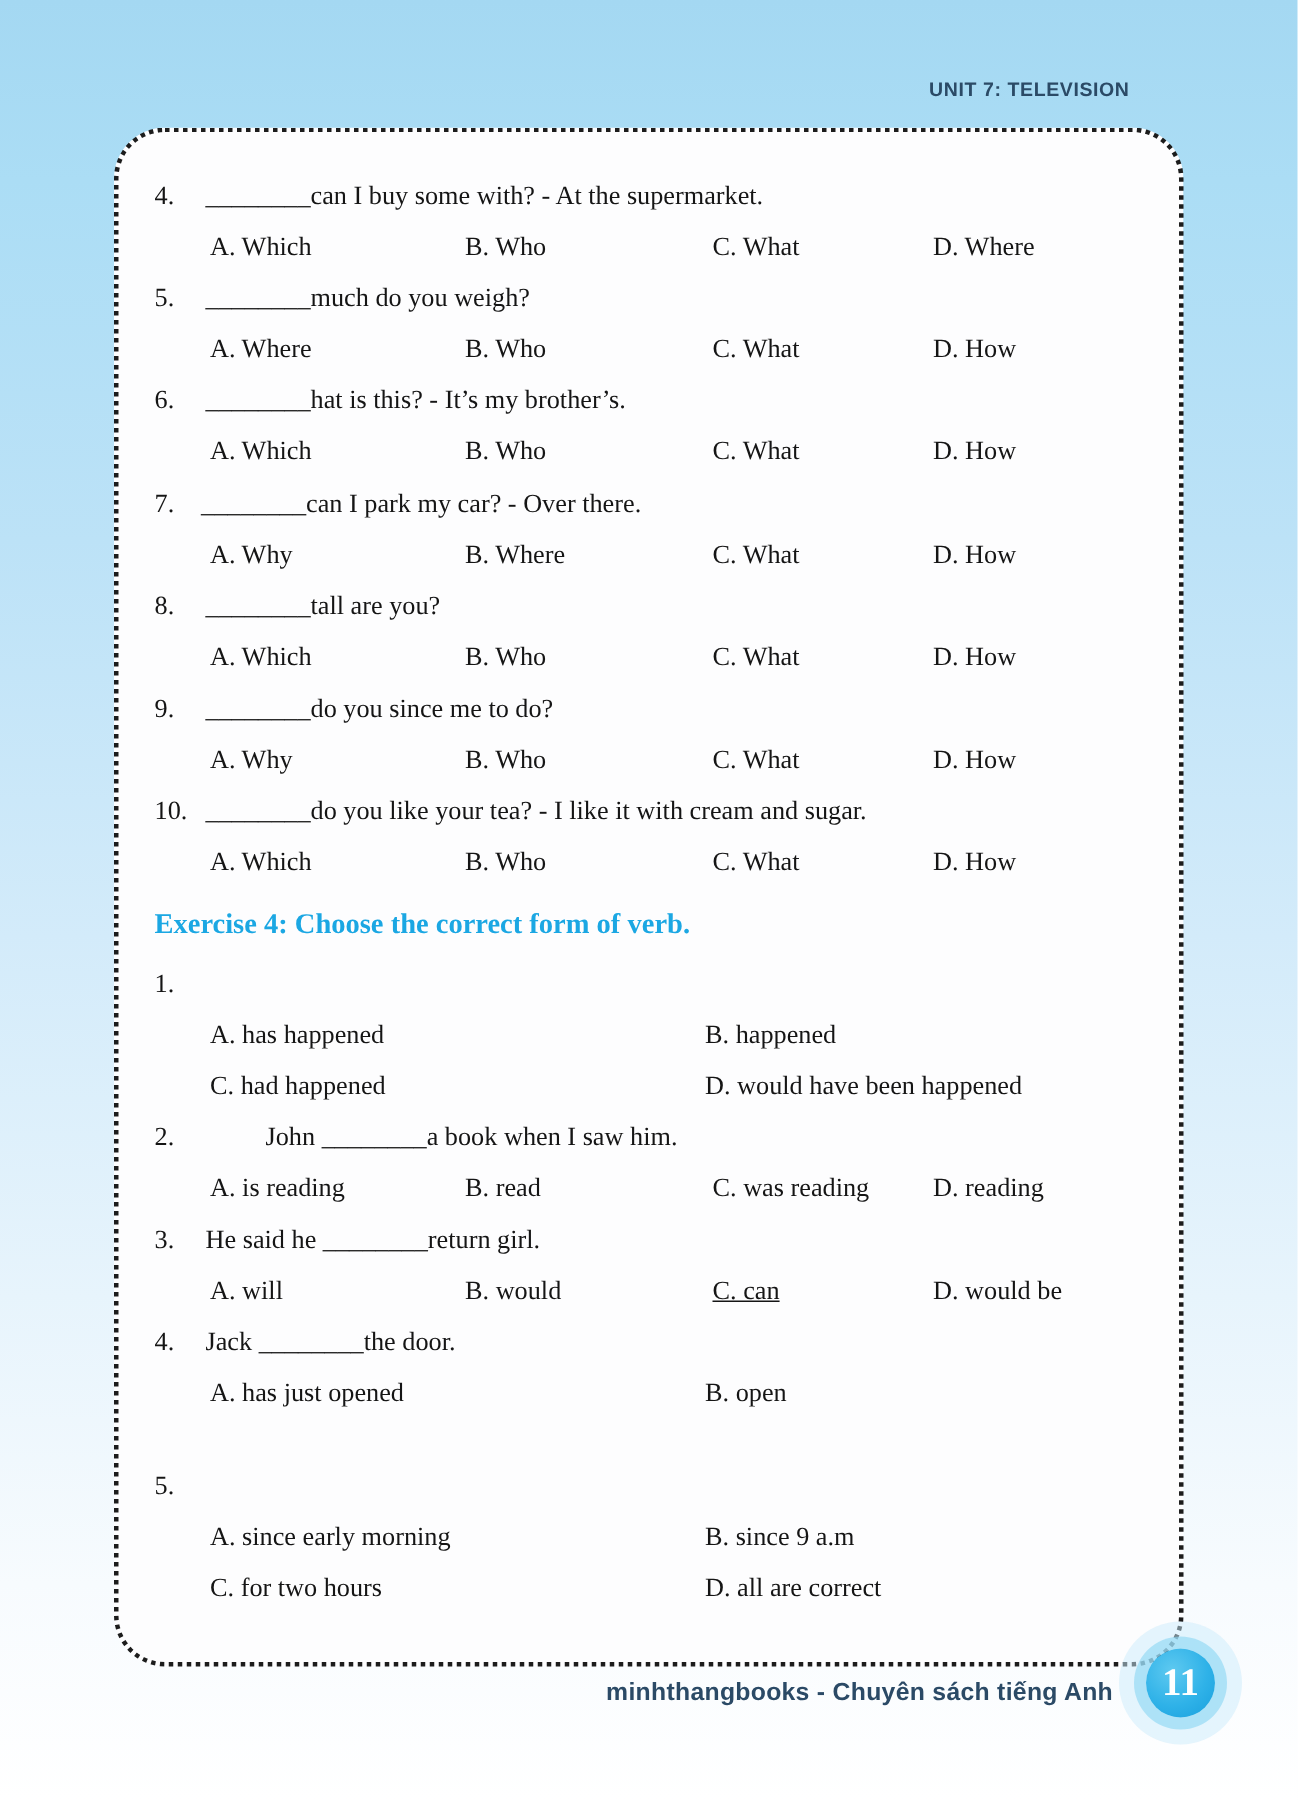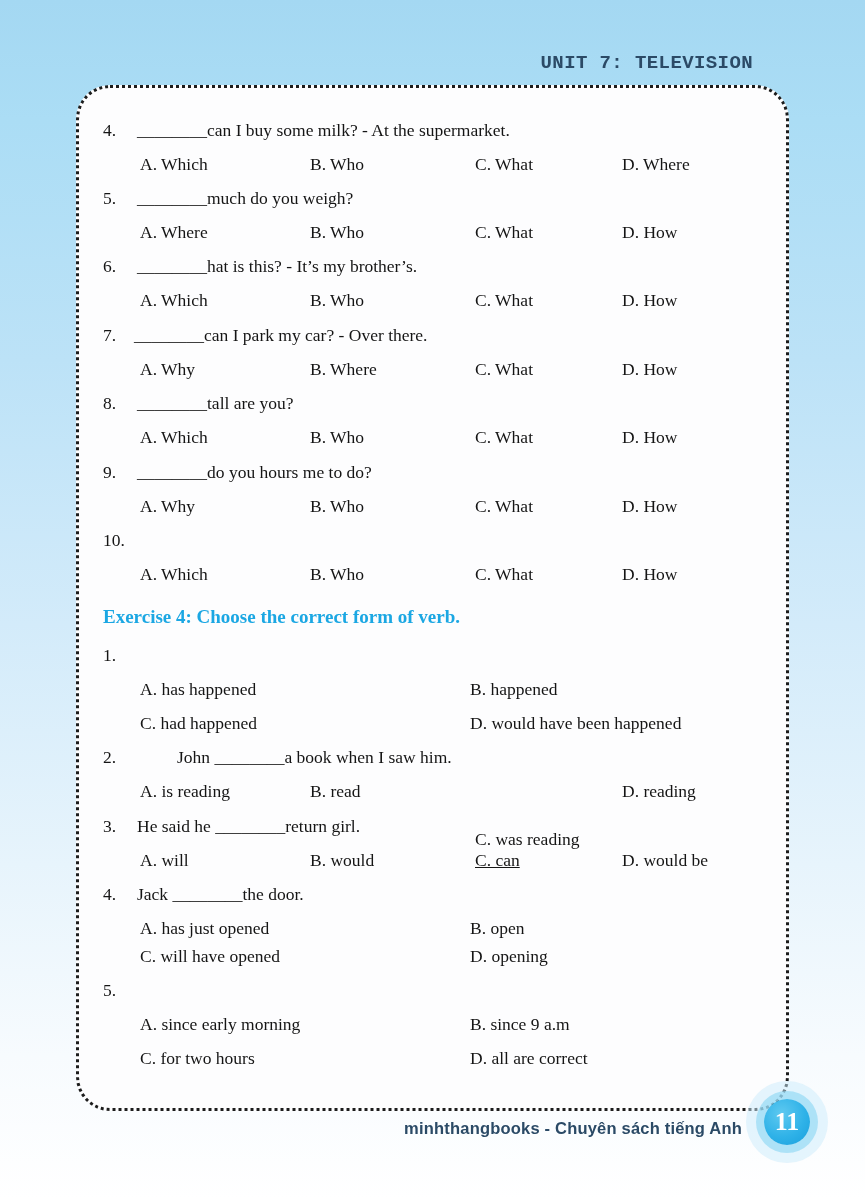--- a/index.html
+++ b/index.html
@@ -2,22 +2,22 @@
 <html><head>
 <meta charset="utf-8">
 <style>
   html,body{margin:0;padding:0;}
   body{width:865px;height:1200px;overflow:hidden;
        font-family:"Liberation Serif","DejaVu Serif",serif;}
   .page{position:relative;width:865px;height:1200px;
         background:linear-gradient(180deg,#a4d8f2 0%,#abddf5 10%,#bce2f7 30%,
                    #d3ebfa 52%,#e7f4fc 72%,#f7fbfe 88%,#ffffff 100%);}
   .unit-header{position:absolute;top:52px;right:112px;
-        font-family:Liberation Mono, monospace;
-        font-size:19px;font-weight:700;letter-spacing:.4px;color:#2b4a66;margin-left:36px;}
+        font-family:Liberation Sans, sans-serif;
+        font-size:13px;font-weight:700;letter-spacing:.4px;color:#2b4a66;margin-left:36px;}
   .quiz-box{position:absolute;left:76px;top:85px;width:713px;height:1026px;
         box-sizing:border-box;background:#fdfdfe;
         border:3px dotted #1c1c1c;border-radius:34px;}
   #quiz-rows{position:absolute;left:0;top:0;right:0;bottom:0;}
   .line{position:absolute;left:0;right:0;height:34px;line-height:34px;}
   .line span{position:absolute;white-space:nowrap;}
   .num,.stem,.opt{font-size:17.5px;color:#151515;}
   .ex-title{font-size:19px;font-weight:700;color:#1ba7e3;}
   .footer-brand{position:absolute;top:1116px;right:123px;height:24px;line-height:24px;
         font-family:"Liberation Sans","DejaVu Sans",sans-serif;
@@ -34,21 +34,21 @@
 <body>
 
 <div class="page">
 
   <div class="unit-header">UNIT 7: TELEVISION</div>
 
   <div class="quiz-box">
     <div id="quiz-rows">
         <div class="line" style="top: 25px;">
           <span class="num" style="left: 24px;">4.</span>
-          <span class="stem" style="left: 58px;">________can I buy some milk? - At the supermarket.</span>
+          <span class="stem" style="left: 58px;">________can I buy some with? - At the supermarket.</span>
         </div>
         <div class="line" style="top: 59px;">
           <span class="opt" style="left: 61px;">A. Which</span>
           <span class="opt" style="left: 231px;">B. Who</span>
           <span class="opt" style="left: 396px;">C. What</span>
           <span class="opt" style="left: 543px;">D. Where</span>
         </div>
         <div class="line" style="top: 93px;">
           <span class="num" style="left: 24px;">5.</span>
           <span class="stem" style="left: 58px;">________much do you weigh?</span>
@@ -84,30 +84,31 @@
           <span class="stem" style="left: 58px;">________tall are you?</span>
         </div>
         <div class="line" style="top: 332px;">
           <span class="opt" style="left: 61px;">A. Which</span>
           <span class="opt" style="left: 231px;">B. Who</span>
           <span class="opt" style="left: 396px;">C. What</span>
           <span class="opt" style="left: 543px;">D. How</span>
         </div>
         <div class="line" style="top: 367px;">
           <span class="num" style="left: 24px;">9.</span>
-          <span class="stem" style="left: 58px;">________do you hours me to do?</span>
+          <span class="stem" style="left: 58px;">________do you since me to do?</span>
         </div>
         <div class="line" style="top: 401px;">
           <span class="opt" style="left: 61px;">A. Why</span>
           <span class="opt" style="left: 231px;">B. Who</span>
           <span class="opt" style="left: 396px;">C. What</span>
           <span class="opt" style="left: 543px;">D. How</span>
         </div>
         <div class="line" style="top: 435px;">
           <span class="num" style="left: 24px;">10.</span>
+          <span class="stem" style="left: 58px;">________do you like your tea? - I like it with cream and sugar.</span>
         </div>
         <div class="line" style="top: 469px;">
           <span class="opt" style="left: 61px;">A. Which</span>
           <span class="opt" style="left: 231px;">B. Who</span>
           <span class="opt" style="left: 396px;">C. What</span>
           <span class="opt" style="left: 543px;">D. How</span>
         </div>
         <div class="line" style="top: 512px;">
           <span class="ex-title" style="left: 24px;">Exercise 4: Choose the correct form of verb.</span>
         </div>
@@ -122,44 +123,40 @@
           <span class="opt" style="left: 61px;">C. had happened</span>
           <span class="opt" style="left: 391px;">D. would have been happened</span>
         </div>
         <div class="line" style="top: 652px;">
           <span class="num" style="left: 24px;">2.</span>
           <span class="stem" style="left: 58px; margin-left: 40px;">John ________a book when I saw him.</span>
         </div>
         <div class="line" style="top: 686px;">
           <span class="opt" style="left: 61px;">A. is reading</span>
           <span class="opt" style="left: 231px;">B. read</span>
-          <span class="opt" style="left: 396px; margin-top: 48px;">C. was reading</span>
+          <span class="opt" style="left: 396px;">C. was reading</span>
           <span class="opt" style="left: 543px;">D. reading</span>
         </div>
         <div class="line" style="top: 721px;">
           <span class="num" style="left: 24px;">3.</span>
           <span class="stem" style="left: 58px;">He said he ________return girl.</span>
         </div>
         <div class="line" style="top: 755px;">
           <span class="opt" style="left: 61px;">A. will</span>
           <span class="opt" style="left: 231px;">B. would</span>
           <span class="opt" style="left: 396px; text-decoration: underline;">C. can</span>
           <span class="opt" style="left: 543px;">D. would be</span>
         </div>
         <div class="line" style="top: 789px;">
           <span class="num" style="left: 24px;">4.</span>
           <span class="stem" style="left: 58px;">Jack ________the door.</span>
         </div>
         <div class="line" style="top: 823px;">
           <span class="opt" style="left: 61px;">A. has just opened</span>
           <span class="opt" style="left: 391px;">B. open</span>
-        </div>
-        <div class="line" style="top: 851px;">
-          <span class="opt" style="left: 61px;">C. will have opened</span>
-          <span class="opt" style="left: 391px;">D. opening</span>
         </div>
         <div class="line" style="top: 885px;">
           <span class="num" style="left: 24px;">5.</span>
         </div>
         <div class="line" style="top: 919px;">
           <span class="opt" style="left: 61px;">A. since early morning</span>
           <span class="opt" style="left: 391px;">B. since 9 a.m</span>
         </div>
         <div class="line" style="top: 953px;">
           <span class="opt" style="left: 61px;">C. for two hours</span>

